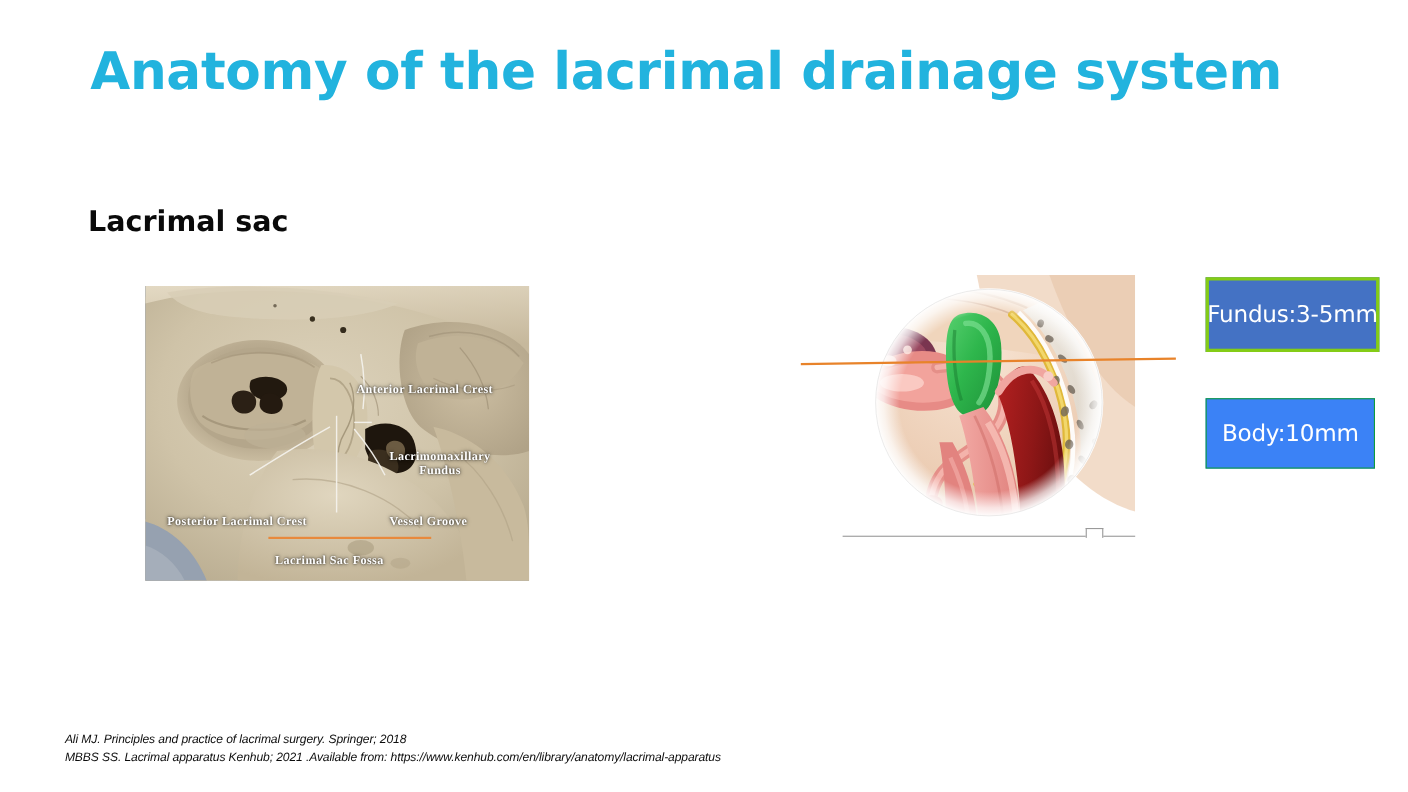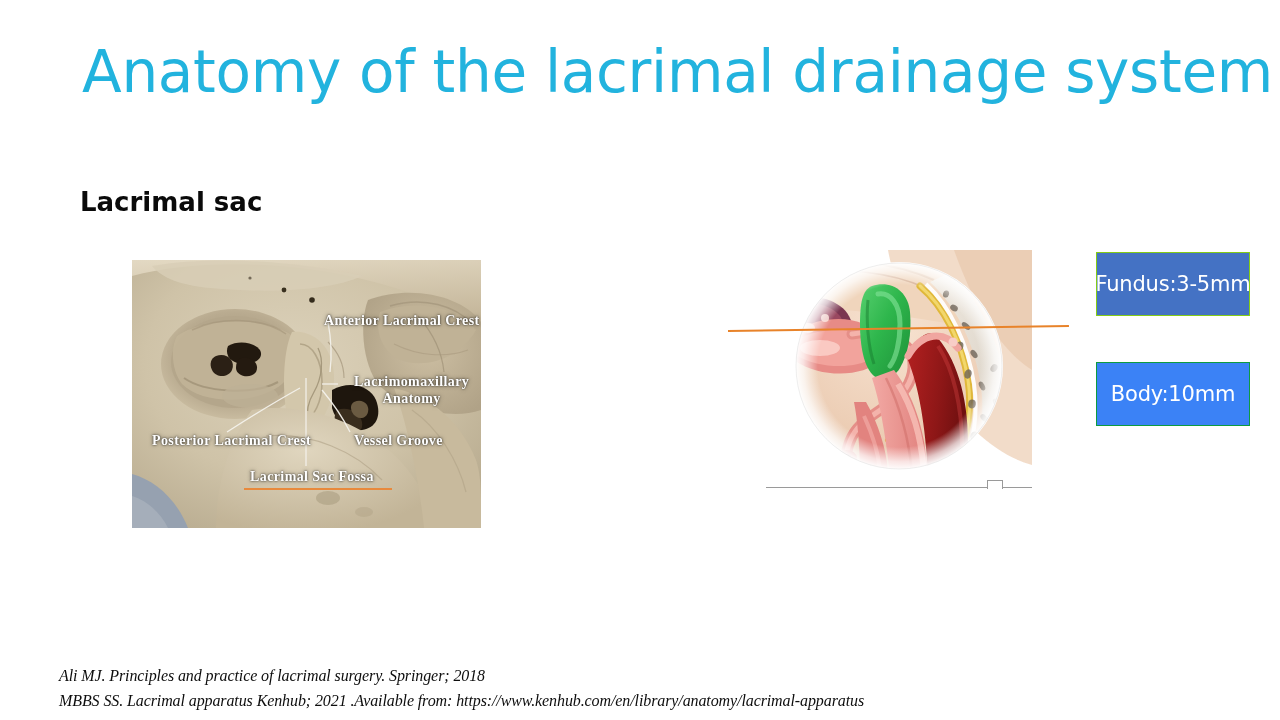--- a/index.html
+++ b/index.html
@@ -18,22 +18,22 @@
     position: absolute;
     inset: 0;
     background: #ffffff;
   }
 
   
   .slide-title {
     position: absolute;
     left: 82px;
     top: 38px;
-    font-size: 58px;
-    font-weight: normal;
+    font-size: 47px;
+    font-weight: bold;
     color: #22B3DE;
     letter-spacing: -0.3px;
     white-space: nowrap;
     font-family: "DejaVu Sans", sans-serif;
   }
 
   
   .subtitle {
     position: absolute;
     left: 80px;
@@ -60,25 +60,26 @@
     position: absolute;
     inset: 0;
     width: 100%;
     height: 100%;
   }
   .skull-label {
     position: absolute;
     color: #ffffff;
     font-family: "Liberation Serif", serif;
     font-weight: bold;
-    font-size: 14px;
+    font-size: 11px;
     letter-spacing: 0.4px;
     text-shadow: 0 0 2px rgba(0,0,0,0.75), 0 0 4px rgba(0,0,0,0.5);
     white-space: nowrap;
     line-height: 1.22;
+    margin-top: 36px;
   }
   .lbl-anterior  { left: 192px; top:  52px; }
   .lbl-lacrimax  { left: 222px; top: 113px; text-align: center; }
   .lbl-posterior { left:   20px; top: 172px; }
   .lbl-vessel    { left: 222px; top: 172px; }
   .lbl-fossa     { left: 118px; top: 208px; }
   .fossa-underline {
     position: absolute;
     left: 112px;
     top: 228px;
@@ -143,39 +144,39 @@
     font-family: "DejaVu Sans", sans-serif;
     letter-spacing: -0.2px;
     white-space: nowrap;
   }
   .box-fundus {
     left: 1096px;
     top: 252px;
     width: 152px;
     height: 62px;
     background: #4472C4;
-    border: 1px solid #84cc16;
+    border: 3px solid #84cc16;
   }
   .box-body {
     left: 1096px;
     top: 362px;
     width: 152px;
     height: 62px;
     background: #3b82f6;
     border: 1px solid #0E9B40;
   }
 
   
   .citations {
     position: absolute;
     left: 59px;
     top: 664px;
-    font-family: Liberation Serif, serif;
+    font-family: Liberation Sans, sans-serif;
     font-style: italic;
-    font-size: 16px;
+    font-size: 11px;
     color: #0d0d0d;
     line-height: 1.55;
     white-space: nowrap;
   }
   .citations div { letter-spacing: -0.1px; }
 </style>
 </head>
 <body>
 
 <div class="slide">
@@ -296,21 +297,21 @@
         <path d="M174,118 L174,206"></path>
       </g>
 
       <g></g>
     </svg>
 
     <div class="skull-label lbl-anterior">Anterior Lacrimal Crest</div>
 
     <div class="skull-label lbl-lacrimax">
       <div>Lacrimomaxillary</div>
-      <div style="text-align:center">Anatomy</div>
+      <div style="text-align:center">Fundus</div>
     </div>
 
     <div class="skull-label lbl-posterior">Posterior Lacrimal Crest</div>
 
     <div class="skull-label lbl-vessel">Vessel Groove</div>
 
     <div class="skull-label lbl-fossa">Lacrimal Sac Fossa</div>
 
     <div class="fossa-underline"></div>
   </div>

